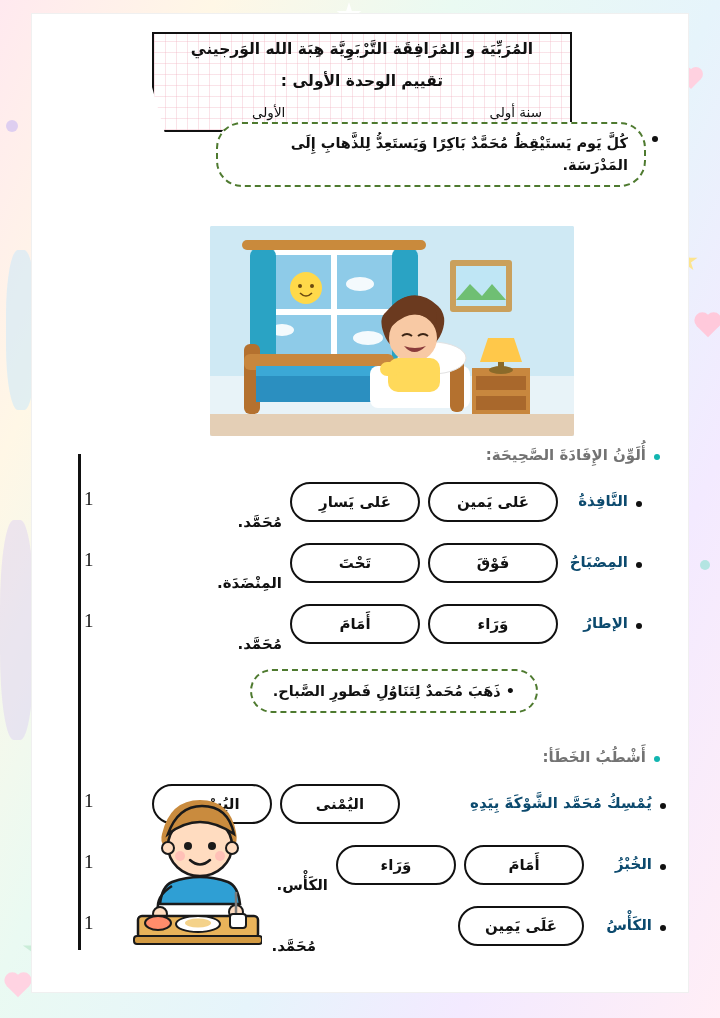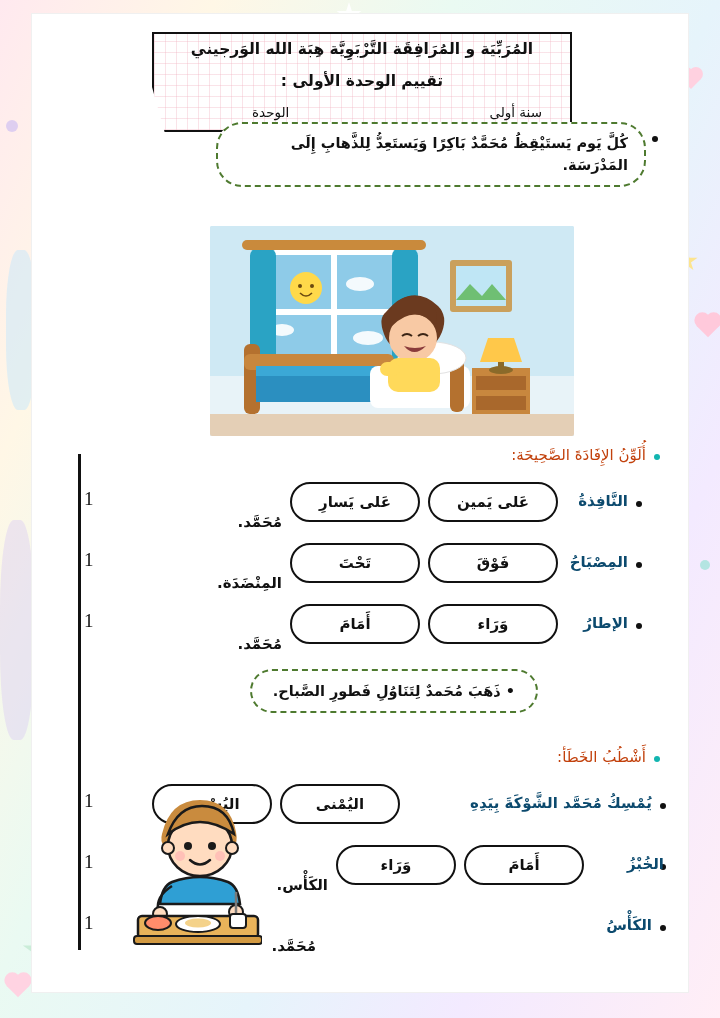--- a/index.html
+++ b/index.html
@@ -150,22 +150,22 @@
     height: 210px;
     overflow: hidden;
     background: #cfe9f5;
     border-radius: 2px;
   }
 
   
   .sec-label {
     position: absolute;
     font-size: 15px;
-    font-weight: 400;
-    color: #c2410c;
+    font-weight: 700;
+    color: #737373;
     text-align: right;
     direction: rtl;
   }
   .bullet-teal {
     position: absolute;
     width: 6px;
     height: 6px;
     background: #12b5b0;
     border-radius: 50%;
   }
@@ -236,21 +236,21 @@
   <div class="blob" style="left:700px;top:560px;width:10px;height:10px;background:#9fe3d9;"></div>
   <div class="blob" style="left:6px;top:120px;width:12px;height:12px;background:#d4c4f2;"></div>
 
   <div id="sheet">
 
     <div id="header">
       <div class="banner"></div>
       <div class="line1">المُرَبِّيَة و المُرَافِقَة التَّرْبَوِيَّة هِبَة الله الوَرجيني</div>
       <div class="line2">تقييم الوحدة الأولى :</div>
       <div class="line3">سنة أولى</div>
-      <div class="line3b">الوحدة</div>
+      <div class="line3b">الأولى</div>
     </div>
 
     <div class="bullet-dark" style="right:30px;top:122px;"></div>
     <div class="callout" style="right:42px;top:108px;width:430px;">كُلَّ يَوم يَستَيْقِظُ مُحَمَّدٌ بَاكِرًا وَيَستَعِدُّ لِلذَّهابِ إِلَى المَدْرَسَة.</div>
 
     <div id="bedroom">
       <svg viewBox="0 0 364 210" width="364" height="210" xmlns="http://www.w3.org/2000/svg">
 
         <rect x="0" y="0" width="364" height="210" fill="#cfe9f4"></rect>
         <rect x="0" y="150" width="364" height="60" fill="#e8f3f8"></rect>
@@ -336,27 +336,28 @@
 
     <div class="bullet-teal" style="right:28px;top:742px;"></div>
     <div class="sec-label" style="right:42px;top:734px;">أَشْطُبُ الخَطَأ:</div>
 
     <div class="bullet-dark" style="right:22px;top:789px;"></div>
     <div class="q-label" style="right:36px;top:780px;">يُمْسِكُ مُحَمَّد الشَّوْكَةَ بِيَدِهِ</div>
     <div class="pill" style="right:288px;top:770px;width:120px;">اليُمْنى</div>
     <div class="pill" style="right:416px;top:770px;width:120px;">اليُسْرى</div>
 
     <div class="bullet-dark" style="right:22px;top:850px;"></div>
-    <div class="q-label" style="right:24px;top:841px;">الخُبْزُ</div>
+    <div class="q-label" style="right:36px;top:841px;">الخُبْزُ</div>
     <div class="pill" style="right:104px;top:831px;width:120px;">أَمَامَ</div>
     <div class="pill" style="right:232px;top:831px;width:120px;">وَرَاء</div>
     <div class="q-tail" style="right:360px;top:841px;">الكَأْس.</div>
 
     <div class="bullet-dark" style="right:22px;top:911px;"></div>
     <div class="q-label" style="right:36px;top:902px;">الكَأْسُ</div>
+    <div class="pill" style="right:104px;top:892px;width:126px;">عَلَى يَمِين</div>
     <div class="q-tail" style="right:372px;top:902px;">مُحَمَّد.</div>
 
     <div id="boy">
       <svg viewBox="0 0 130 165" width="130" height="165" xmlns="http://www.w3.org/2000/svg">
 
         <path d="M30 44 q8 -34 38 -34 q30 0 36 32 q2 10 -2 14 l-70 0 q-4 -5 -2 -12z" fill="#c98b3e"></path>
 
         <ellipse cx="68" cy="56" rx="32" ry="30" fill="#ffdcc0" stroke="#1a1a1a" stroke-width="2.5"></ellipse>
         <path d="M36 44 q10 -28 34 -28 q26 0 32 28 q-18 -12 -34 -12 q-16 0 -32 12z" fill="#c98b3e" stroke="#1a1a1a" stroke-width="2.5"></path>
 

